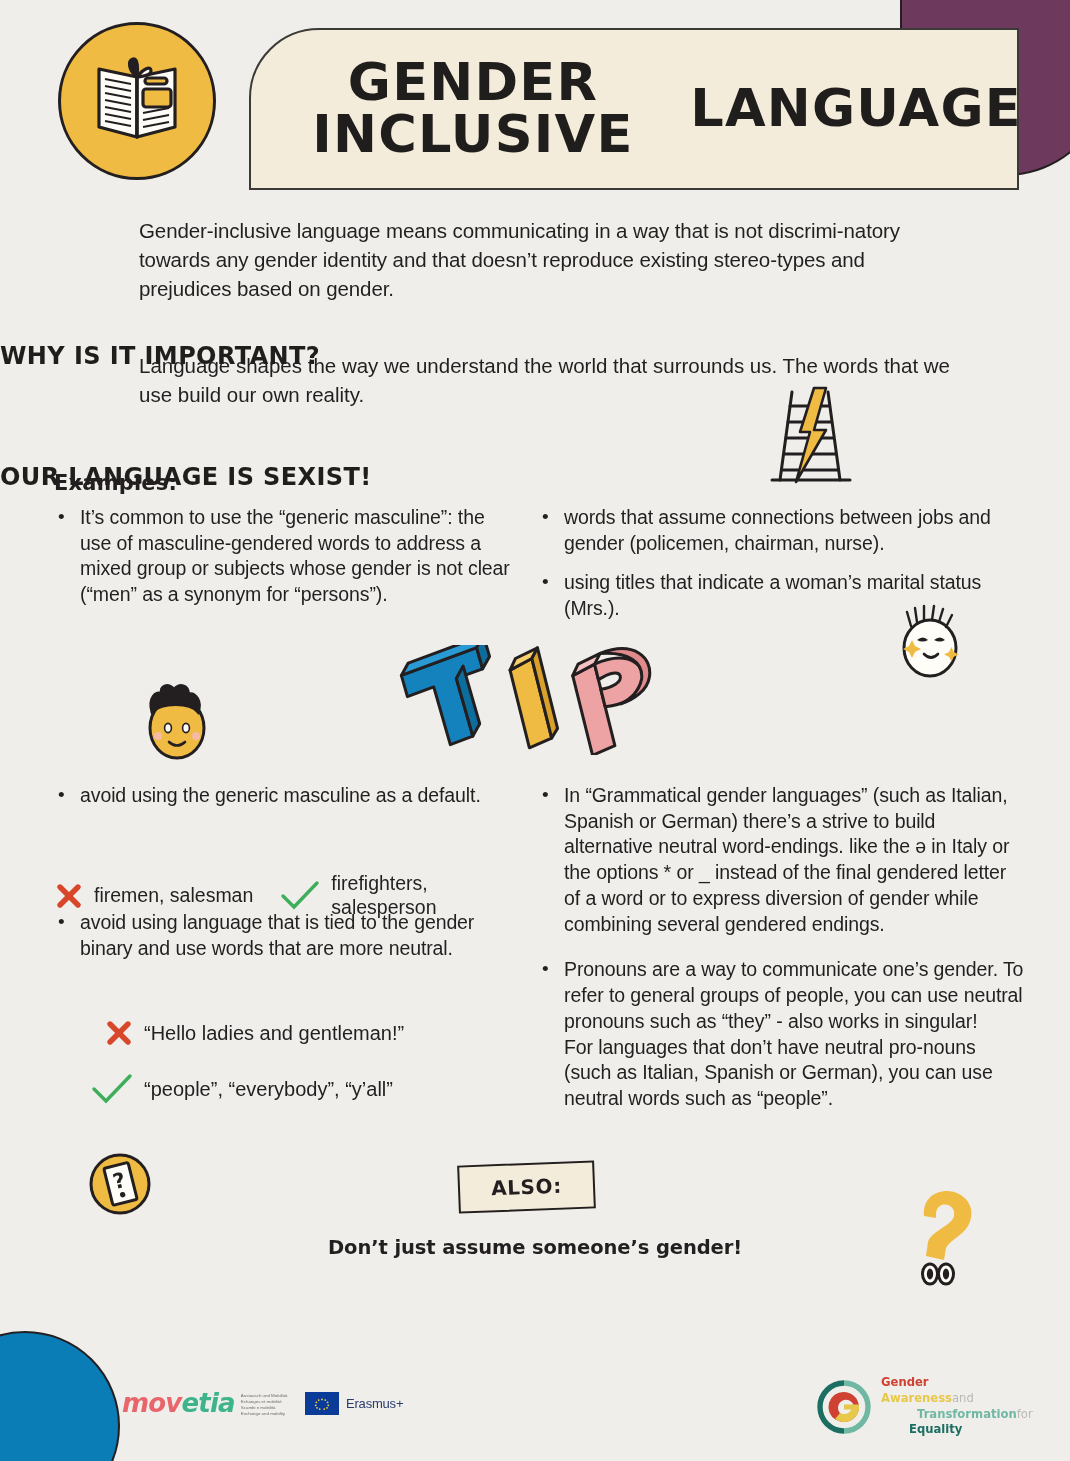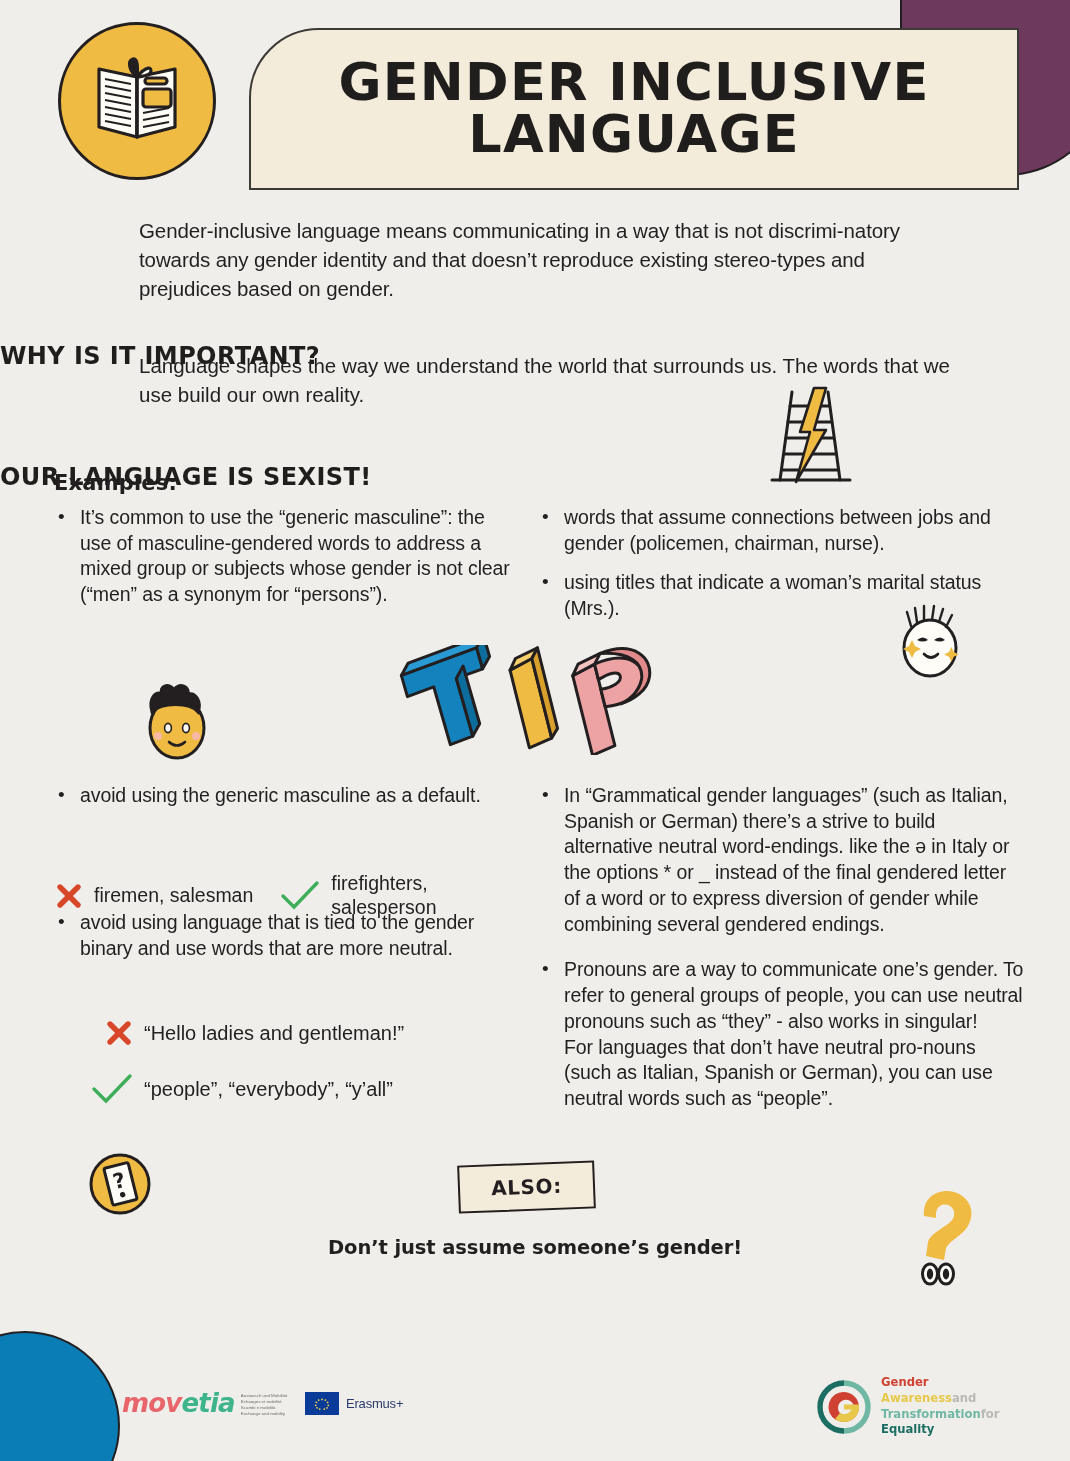--- a/index.html
+++ b/index.html
@@ -38,21 +38,21 @@
     width: 158px; height: 158px; border-radius: 50%;
     background: #f0bb43; border: 3px solid #231f20;
     display: flex; align-items: center; justify-content: center;
   }
   .title-banner {
     position: absolute; left: 249px; top: 28px;
     width: 770px; height: 162px;
     background: #f4ecda;
     border: 2.5px solid #3c3a37;
     border-radius: 70px 0 0 0;
-    display: flex; flex-direction: column;
+    display: flex; flex-direction: row;
     align-items: center; justify-content: center;
     z-index: 3;
   }
   .title-line {
     font-family: "DejaVu Sans", sans-serif;
     font-weight: bold;
     font-size: 51px;
     letter-spacing: 1.2px;
     line-height: 1.02;
     color: #201e1d;
@@ -154,23 +154,23 @@
   .erasmus-wrap { position: absolute; left: 305px; top: 1392px; display: flex; align-items: center; gap: 7px; }
   .eu-flag {
     width: 34px; height: 23px; background: #0a3b99;
     display: flex; align-items: center; justify-content: center;
   }
   .erasmus-text { font-size: 13px; color: #2a3b6b; letter-spacing: -0.2px; }
   .gate-wrap { position: absolute; left: 816px; top: 1375px; display: flex; align-items: center; gap: 9px; }
   .gate-text { font-family: "DejaVu Sans", sans-serif; font-size: 11.6px; font-weight: bold; line-height: 1.36; }
   .g-red { color: #cf4132; }
   .g-yel { color: #e8c84b; }
-  .g-tea { color: #71b8a4; }
-  .g-drk { color: #1c6e63; }
-  .g-gry { color: #b9b9b5; font-weight: bold; }
+  .g-tea { color: #71b8a4; margin-left: 36px; }
+  .g-drk { color: #1c6e63; margin-left: 28px; }
+  .g-gry { color: #b9b9b5; font-weight: normal; }
 </style>
 </head>
 <body>
 
 <div class="poster">
 
   <div class="corner-purple"></div>
   <div class="corner-blue"></div>
 
   <div class="header">

